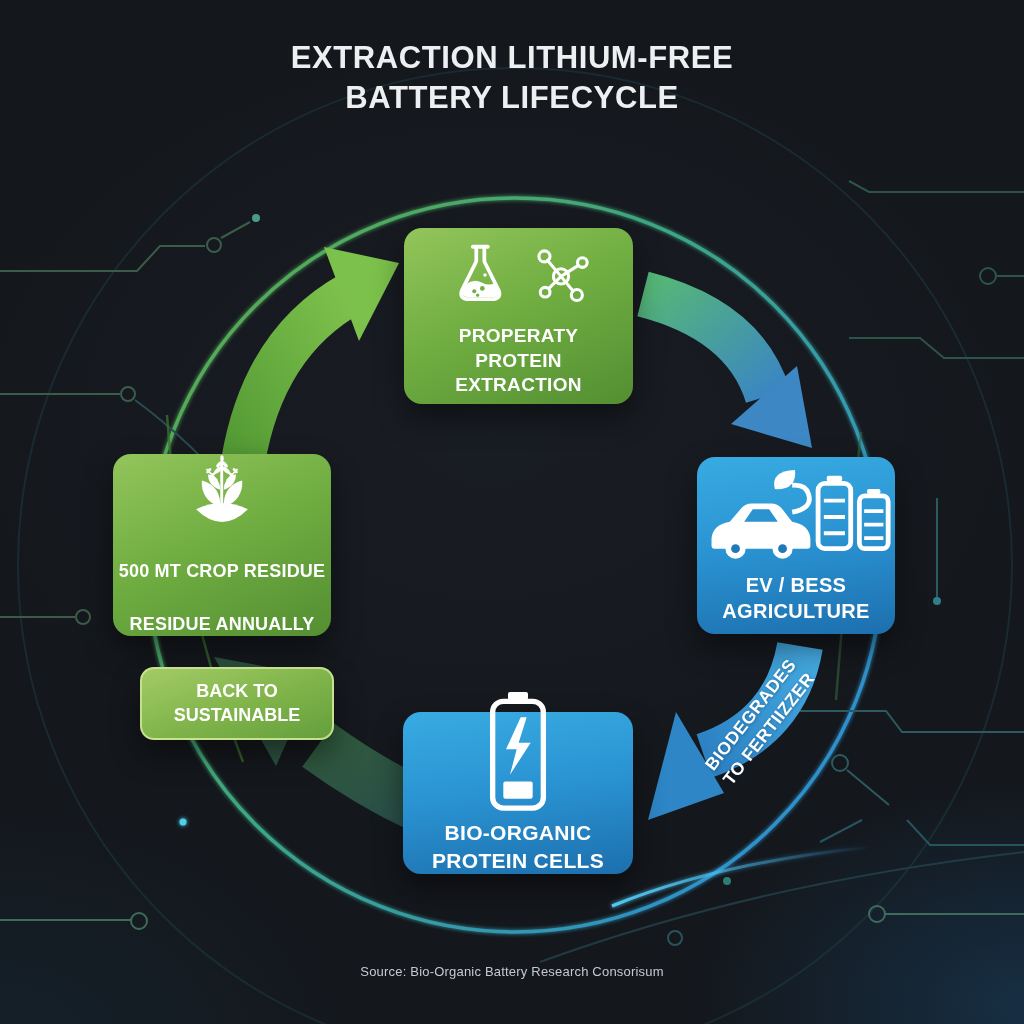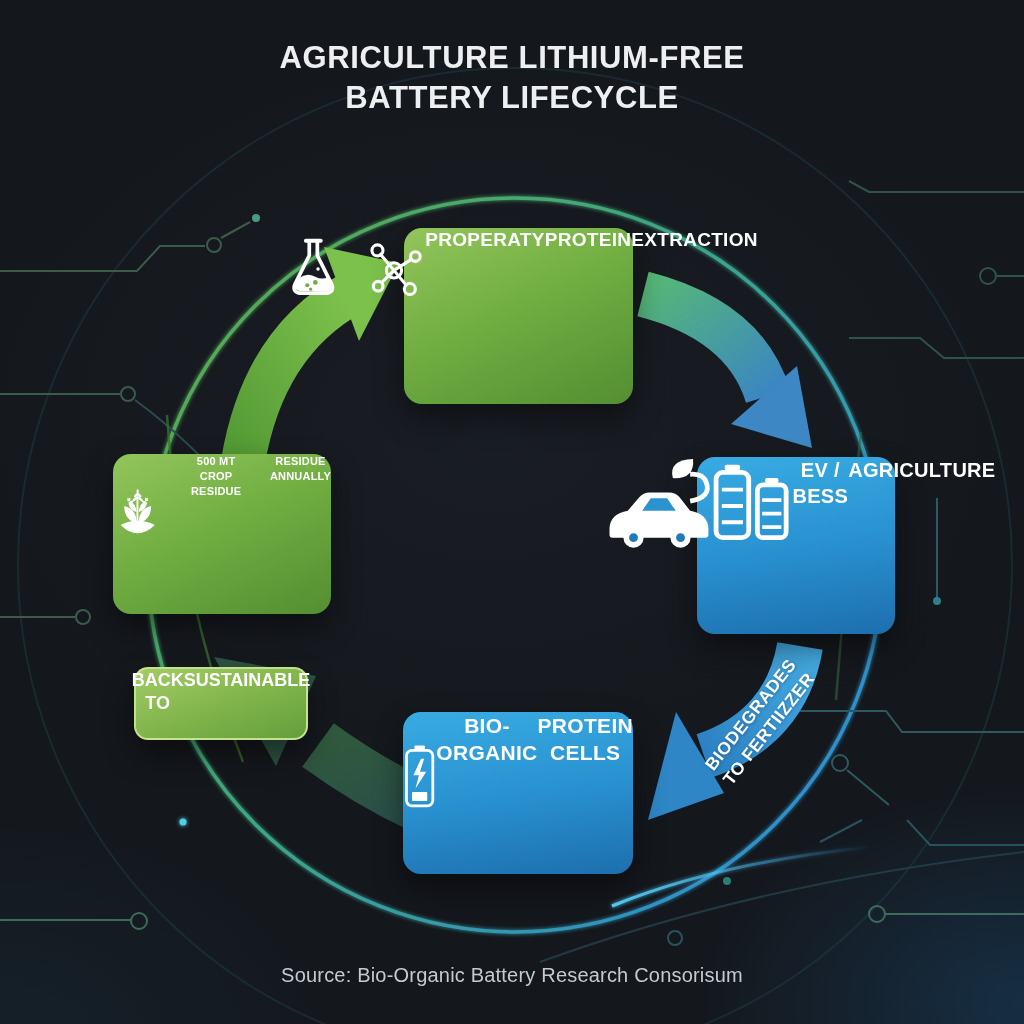--- a/index.html
+++ b/index.html
@@ -11,45 +11,45 @@
       radial-gradient(520px 360px at 0% 102%, rgba(22,62,82,.26), rgba(22,62,82,0) 70%),
       radial-gradient(760px 560px at 48% 42%, rgba(44,52,64,.22), rgba(44,52,64,0) 72%),
       #14171c;
   }
   .bg-svg{position:absolute;left:0;top:0;z-index:1;}
   .title{
     position:absolute;left:0;right:0;top:38px;z-index:4;text-align:center;
     color:#edeff1;font-weight:bold;font-size:31px;line-height:1.28;letter-spacing:.6px;
   }
   .node{
-    position:absolute;z-index:3;border-radius:18px;display:flex;
-    align-items:flex-start;justify-content:center;text-align:center;color:#fff;font-weight:bold;
+    position:absolute;z-index:3;border-radius:18px;display:flex;flex-direction:column;
+    align-items:center;justify-content:center;text-align:center;color:#fff;font-weight:bold;
     box-shadow:0 14px 30px rgba(0,0,0,.45);
   }
   .node-green{background:linear-gradient(155deg,#93c55b 0%,#6fad41 48%,#548e32 100%);}
   .node-blue{background:linear-gradient(172deg,#38abe2 0%,#2a93d2 48%,#1d6fae 100%);}
   .node-extraction{left:404px;top:228px;width:229px;height:176px;font-size:19px;line-height:1.3;letter-spacing:.3px;}
   .node-applications{left:697px;top:457px;width:198px;height:177px;font-size:20px;line-height:1.3;letter-spacing:.3px;}
   .node-cells{left:403px;top:712px;width:230px;height:162px;font-size:21px;line-height:1.3;letter-spacing:.3px;}
-  .node-residue{left:113px;top:454px;width:218px;height:160px;font-size:11px;line-height:1.35;letter-spacing:.2px;gap:28px;}
+  .node-residue{left:113px;top:454px;width:218px;height:182px;font-size:18px;line-height:1.35;letter-spacing:.2px;gap:28px;}
   .node-backtoag{
-    left:134px;top:667px;width:174px;height:73px;border-radius:14px;font-size:18px;line-height:1.3;
+    left:140px;top:667px;width:194px;height:73px;border-radius:14px;font-size:18px;line-height:1.3;
     background:linear-gradient(160deg,#a3cb66 0%,#7fb34a 55%,#649f3c 100%);
     border:2px solid rgba(205,230,150,.9);box-sizing:border-box;
   }
   .icon-row{display:flex;align-items:center;justify-content:center;gap:10px;margin-bottom:8px;}
   .rot-label{
     position:absolute;left:658px;top:642px;width:204px;height:160px;z-index:5;
     display:flex;flex-direction:column;align-items:center;justify-content:center;
     transform:rotate(-52deg);color:#fff;font-weight:bold;font-size:17.5px;line-height:1.3;
     letter-spacing:.5px;text-align:center;text-shadow:0 1px 3px rgba(10,40,70,.4);
   }
   .source{
     position:absolute;left:0;right:0;top:964px;z-index:4;text-align:center;
-    color:#c6cad0;font-size:20px;letter-spacing:.2px;
+    color:#c6cad0;font-size:13px;letter-spacing:.2px;
   }
 </style>
 </head>
 <body>
 
 <div class="stage">
 
   <svg class="bg-svg" width="1024" height="1024" viewBox="0 0 1024 1024">
     <defs>
       <linearGradient id="gCircle" x1="0" y1="0" x2="1" y2="0.7">
@@ -148,21 +148,21 @@
 
     <g opacity="0.5">
       <path d="M 606 840 Q 470 855 318 745" stroke="url(#gA4)" stroke-width="54" fill="none"></path>
       <polygon points="214,657 316,676 276,766" fill="#478f68"></polygon>
     </g>
 
     <path d="M 612 906 Q 720 862 872 847" stroke="url(#gGlowLine)" stroke-width="3" fill="none" filter="url(#soft)"></path>
   </svg>
 
   <div class="title">
-    <div>AGRICULTURE LITHIUM-FREE</div>
+    <div>EXTRACTION LITHIUM-FREE</div>
     <div>BATTERY LIFECYCLE</div>
   </div>
 
   <div class="node node-green node-extraction">
     <div class="icon-row">
       <svg width="74" height="82" viewBox="0 0 110 100">
         <path d="M 40 8 H 62" stroke="#fff" stroke-width="6" stroke-linecap="round" fill="none"></path>
         <path d="M 45 9 V 30 L 24 72 q -5 12 7 14 h 40 q 12 -2 7 -14 L 57 30 V 9" stroke="#fff" stroke-width="5.5" stroke-linecap="round" stroke-linejoin="round" fill="none"></path>
         <path d="M 29 64 q 12 -9 24 -3 q 12 6 19 1 l 6 11 q 3 9 -7 10 h -39 q -10 -1 -7 -10 z" fill="#fff"></path>
         <circle cx="42" cy="74" r="3" fill="#6fae43"></circle>

